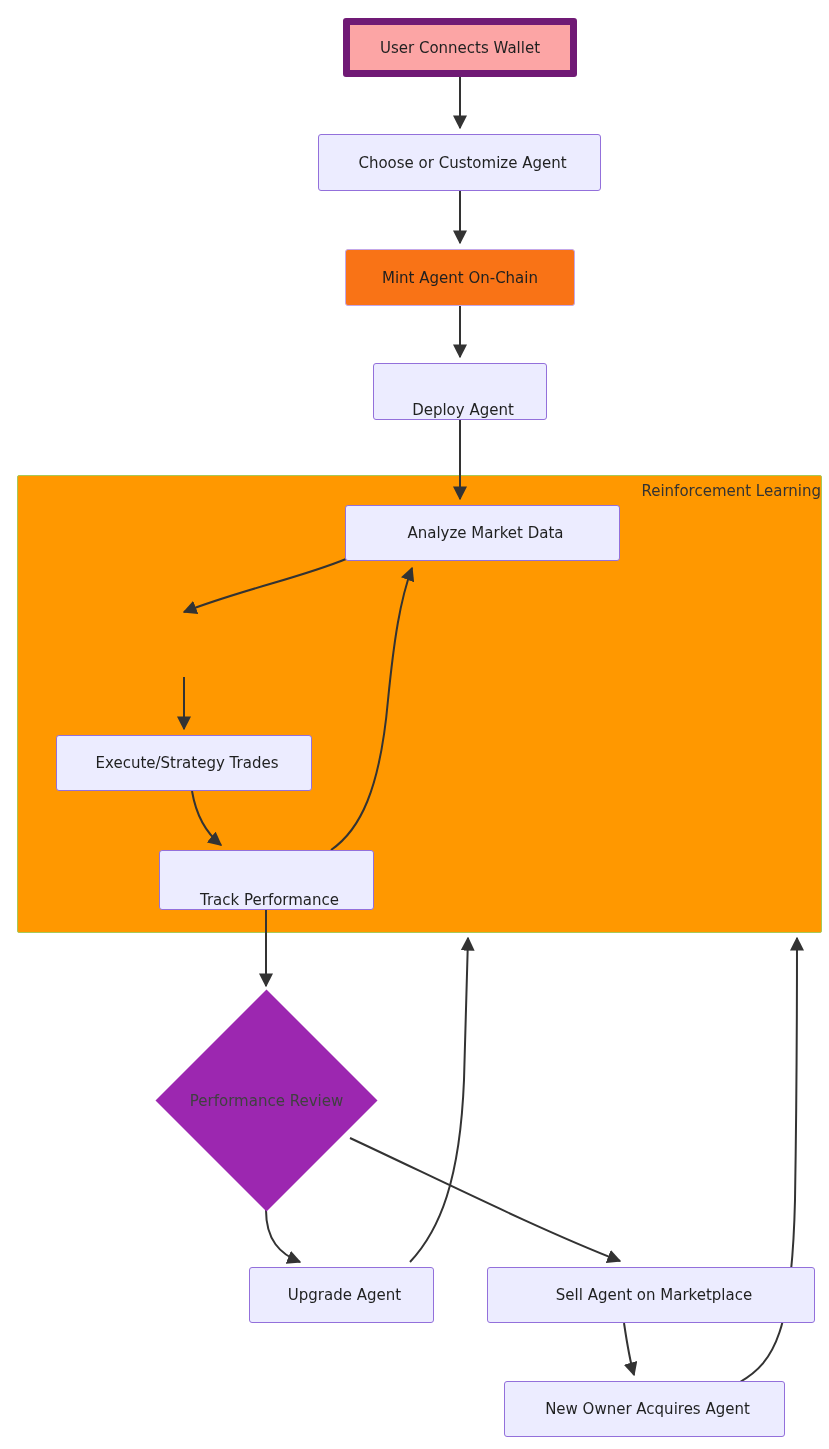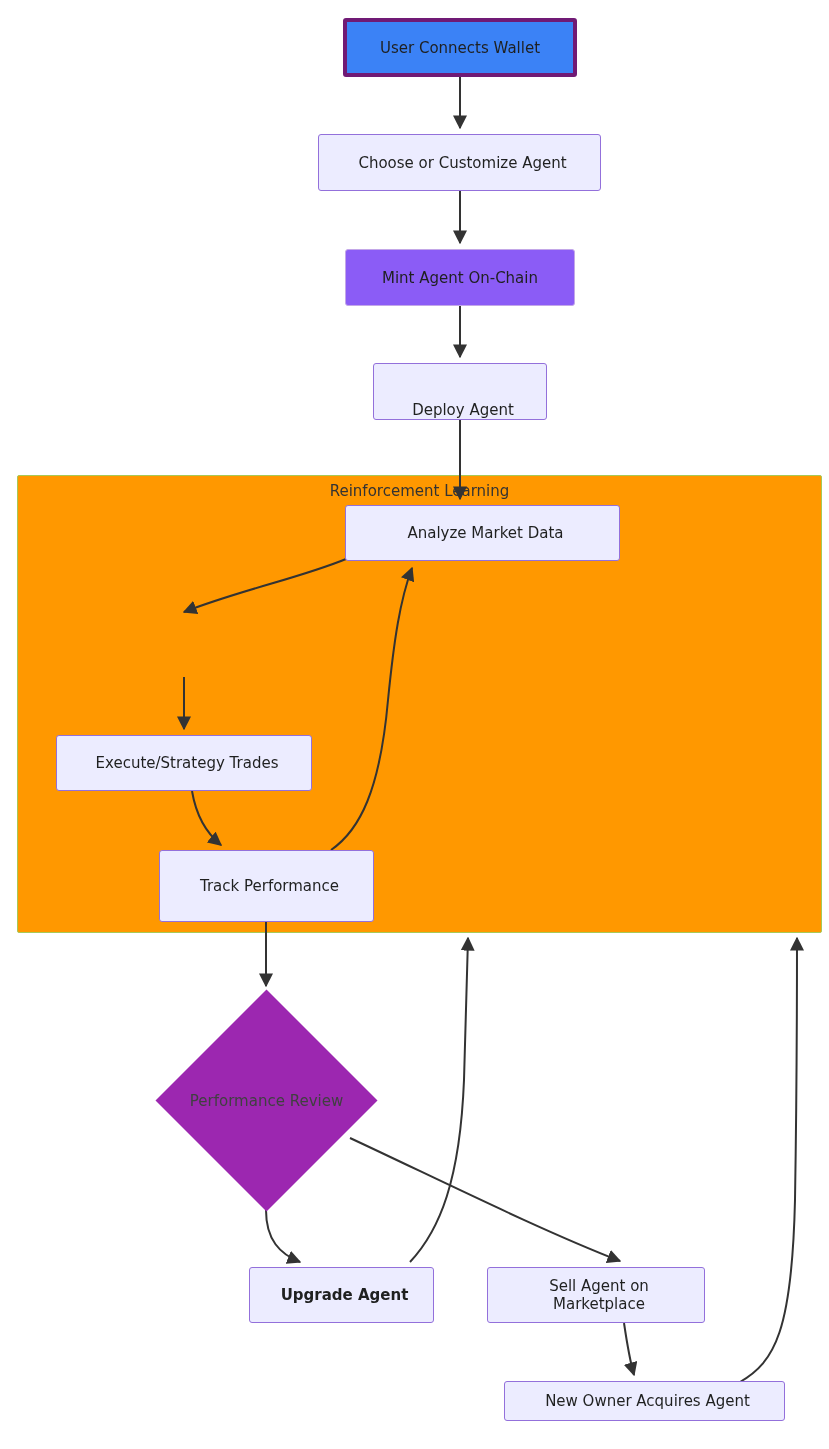--- a/index.html
+++ b/index.html
@@ -28,21 +28,21 @@
   .cluster {
     position: absolute;
     box-sizing: border-box;
     background: #ff9800;
     border: 1px solid #a7c957;
     border-radius: 2px;
   }
   .cluster-label {
     position: absolute;
     width: 100%;
-    text-align: center;
+    text-align: right;
     top: 6px;
     left: 0;
     font-size: 15px;
     color: #333333;
     font-family: "DejaVu Sans", sans-serif;
   }
   .node {
     position: absolute;
     box-sizing: border-box;
     display: flex;
@@ -55,25 +55,25 @@
     font-family: "DejaVu Sans", sans-serif;
     line-height: 1.2;
     padding: 0 8px;
   }
   .node.default {
     background: #ececff;
     border: 1px solid #9370db;
     padding-left: 14px;
   }
   .node.green {
-    background: #3b82f6;
-    border: 4px solid #701a75;
+    background: #fca5a5;
+    border: 7px solid #701a75;
   }
   .node.blue {
-    background: #8b5cf6;
+    background: #f97316;
     border: 1px solid #c3a7e8;
   }
   .diamond-wrap {
     position: absolute;
   }
   .diamond-shape {
     position: absolute;
     left: 0;
     top: 0;
     width: 100%;
@@ -161,34 +161,34 @@
 
   <div class="node default" style="left:345px; top:505px; width:275px; height:56px;">
     <span>Analyze Market Data</span>
   </div>
 
 
   <div class="node default" style="left:56px; top:735px; width:256px; height:56px;">
     <span>Execute/Strategy Trades</span>
   </div>
 
-  <div class="node default" style="left:159px; top:850px; width:215px; height:72px;">
+  <div class="node default" style="left:159px; top:850px; width:215px; height:60px;align-items:flex-end;">
     <span>Track Performance</span>
   </div>
 
   <div class="diamond-wrap" style="left:188px; top:1022px; width:157px; height:157px;">
     <div class="diamond-shape"></div>
     <div class="diamond-label" style="left:-45px; width:247px;">Performance Review</div>
   </div>
 
-  <div class="node default" style="left:249px; top:1267px; width:185px; height:56px;font-weight:bold;">
+  <div class="node default" style="left:249px; top:1267px; width:185px; height:56px;">
     <span>Upgrade Agent</span>
   </div>
 
-  <div class="node default" style="left:487px; top:1267px; width:218px; height:56px;">
+  <div class="node default" style="left:487px; top:1267px; width:328px; height:56px;">
     <span>Sell Agent on Marketplace</span>
   </div>
 
-  <div class="node default" style="left:504px; top:1381px; width:281px; height:40px;">
+  <div class="node default" style="left:504px; top:1381px; width:281px; height:56px;">
     <span>New Owner Acquires Agent</span>
   </div>
 
 </div>
 
 </body></html>

